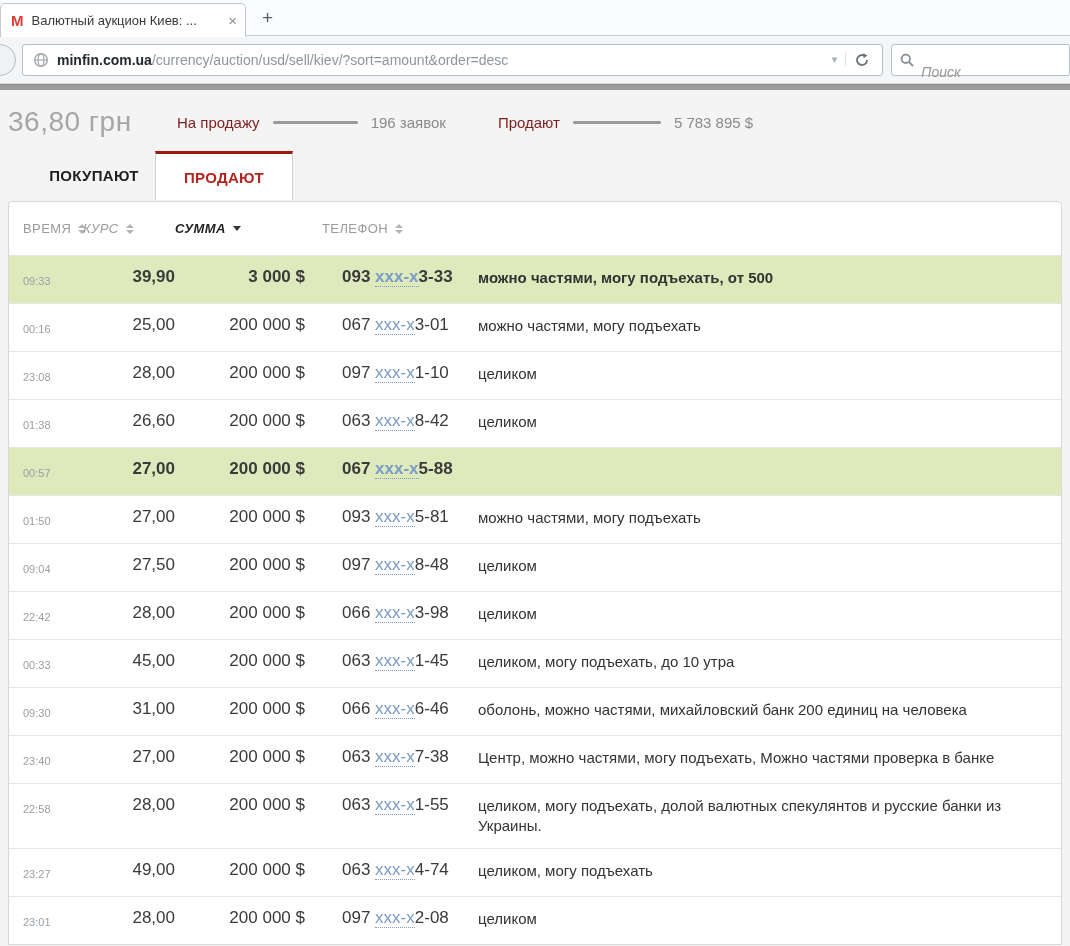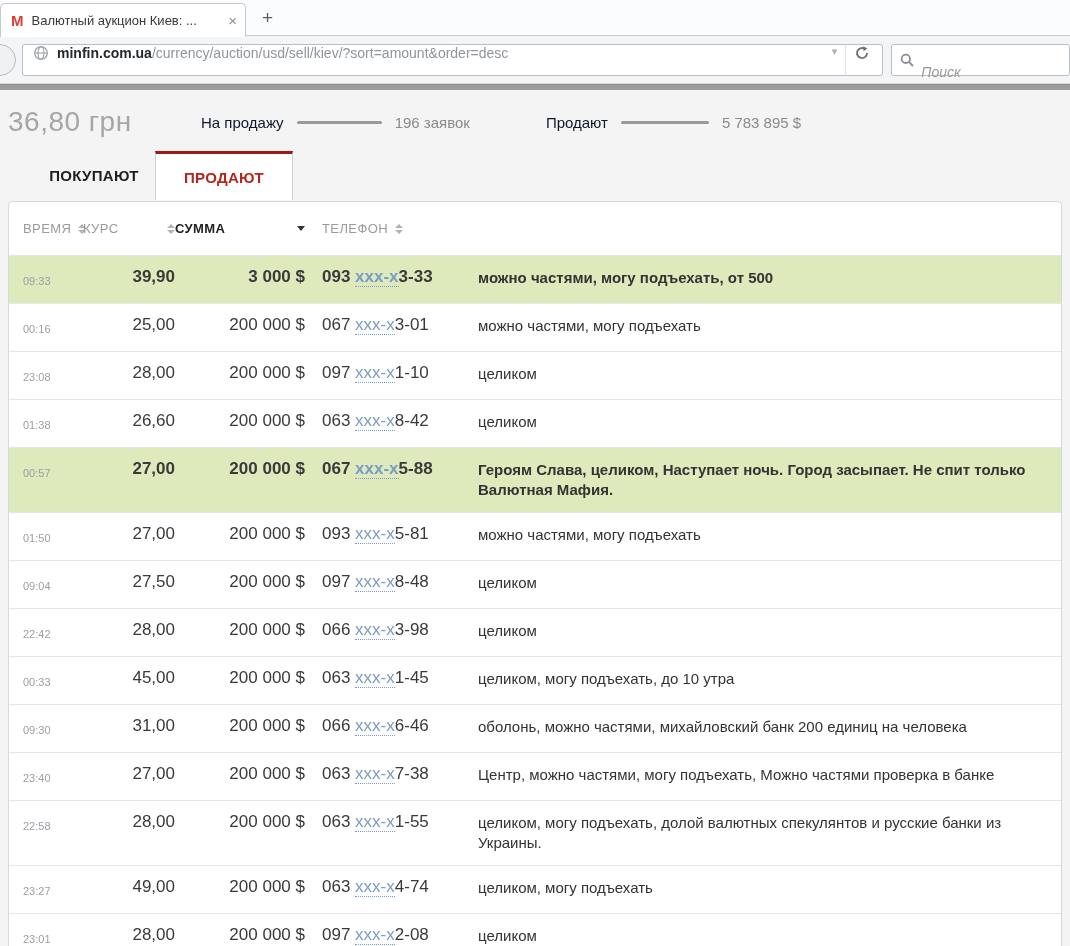--- a/index.html
+++ b/index.html
@@ -14,21 +14,21 @@
   .tab-fav { color:#e03c31; font-weight:bold; font-size:15px; margin-right:8px; }
   .tab-title { font-size:13px; color:#38383d; flex:1; white-space:nowrap; overflow:hidden; text-overflow:ellipsis; }
   .tab-close { color:#8a8f98; font-size:15px; margin-left:6px; cursor:pointer; }
   .newtab { position:absolute; left:262px; top:8px; color:#5a5f66; font-size:19px; line-height:19px; cursor:pointer; }
 
   .navbar { height:48px; background:#f4f5f7; display:flex; align-items:center; position:relative;
             border-bottom:1px solid #d9dce0; }
   .backbtn { position:absolute; left:-16px; top:8px; width:32px; height:32px; border-radius:50%;
              background:#f0f1f3; border:1px solid #b6bcc4; }
   .urlbar { margin-left:22px; width:868px; height:32px; background:#fff; border:1px solid #b9bfc7;
-            border-radius:3px; display:flex; padding:0 4px 0 10px; }
+            border-radius:3px; display:flex; align-items:center; padding:0 4px 0 10px; }
   .url-globe { margin-right:8px; display:flex; }
   .url-text { flex:1; font-size:14px; white-space:nowrap; overflow:hidden; }
   .url-host { color:#24292e; font-weight:bold; }
   .url-path { color:#8f959c; }
   .url-drop { color:#aab0b8; font-size:11px; padding:0 8px; border-right:1px solid #dfe2e6; cursor:pointer; }
   .url-reload { padding:0 8px; display:flex; cursor:pointer; }
   .searchbox { margin-left:8px; width:180px; height:32px; background:#fff; border:1px solid #b9bfc7;
                border-radius:3px; display:flex; align-items:center; padding:0 8px; }
   .searchbox svg { margin-right:7px; flex:none; }
   .search-input { border:none; outline:none; font-size:14px; font-style:italic; color:#555;
@@ -36,58 +36,58 @@
   .search-input::placeholder { color:#999; font-style:italic; }
 
   .darkband { height:6px; background:#9c9c9c; border-top:1px solid #8b8b8b; }
 
   
   .page { padding:0 8px; }
   .stats { display:flex; align-items:center; padding-top:20px; height:44px; }
   .bigrate { font-size:28px; font-weight:300; color:#a6a6a6; letter-spacing:.5px; }
   .bigrate.first { width:167px; }
   .bigrate.second { width:195px; }
-  .stat-label { font-size:15px; color:#0f172a;margin-left:24px; }
+  .stat-label { font-size:15px; color:#7f1d1d; }
   .stat-line { height:3px; background:#9a9a9a; border-radius:2px; display:inline-block; }
   .stat-value { font-size:15px; color:#8a8a8a; }
   .stat-group { display:flex; align-items:center; gap:13px; }
   .g1 { margin-left:2px; }
   .g2 { margin-left:52px; }
 
   .tabs { display:flex; margin-top:17px; height:48px; align-items:stretch; }
   .ptab { font-size:15px; font-weight:bold; letter-spacing:.3px; display:flex; align-items:center;
           justify-content:center; cursor:pointer; }
   .ptab.inactive { color:#1e1e1e; width:147px; padding-left:25px; }
   .ptab.active { color:#b3261e; width:138px; background:#fff; border:1px solid #cfcfcf; border-bottom:none;
                  border-top:3px solid #9e1b10; margin-bottom:-1px; position:relative; z-index:2; }
 
   .tablebox { background:#fff; border:1px solid #d8d8d8; border-radius:4px 4px 0 0; margin-top:2px;
               overflow:hidden; }
   .thead { display:grid; grid-template-columns:60px 92px 130px 160px 1fr; height:53px; align-items:center;
            padding-left:14px; }
   .th { font-size:13px; color:#9b9b9b; display:flex; align-items:center; cursor:pointer; letter-spacing:.4px; }
-  .th.right { justify-content:space-between; }
+  .th.right { justify-content:flex-start;font-style:italic; }
   .th.c4 { padding-left:17px; }
   .th.sorted { color:#222; font-weight:bold; }
   .sort-both { display:inline-flex; flex-direction:column; gap:2px; margin-left:7px; }
   .tri-up { width:0; height:0; border-left:4px solid transparent; border-right:4px solid transparent;
             border-bottom:4px solid #b3b3b3; }
   .tri-down { width:0; height:0; border-left:4px solid transparent; border-right:4px solid transparent;
               border-top:4px solid #b3b3b3; }
   .tri-desc { width:0; height:0; border-left:4px solid transparent; border-right:4px solid transparent;
               border-top:5px solid #333; margin-left:7px; }
 
   .row { display:grid; grid-template-columns:60px 92px 130px 160px 1fr; padding:11px 14px 12px 14px;
          min-height:43px; border-top:1px solid #e6e6e6; align-items:start; }
   .row.hl { background:#dee9bc; }
   .cell { line-height:20px; }
   .time { font-size:11px; color:#9aa0a6; padding-top:4px; }
   .rate { font-size:17px; color:#3a3a3a; text-align:right; }
   .amount { font-size:17px; color:#3a3a3a; text-align:right; }
-  .phone { font-size:17px; color:#3a3a3a; padding-left:17px; white-space:nowrap; }
+  .phone { font-size:17px; color:#3a3a3a; padding-left:17px; white-space:nowrap;margin-left:20px; }
   .phone .mask { color:#7b9bc8; border-bottom:1px dotted #7b9bc8; cursor:pointer; }
   .comment { font-size:15px; color:#333; padding-left:13px; padding-top:1px; }
   .row.hl .rate, .row.hl .amount, .row.hl .phone, .row.hl .comment { font-weight:bold; }
 </style>
 </head>
 <body>
 
 <div class="tabbar">
   <div class="tab">
     <span class="tab-fav">М</span>
@@ -210,21 +210,20 @@
     <span class="cell amount">200 000 $</span>
     <span class="cell phone"><span>063 </span><span class="mask">xxx-x</span><span>8-42</span></span>
     <span class="cell comment">целиком</span>
   </div>
 
   <div class="row hl">
     <span class="cell time">00:57</span>
     <span class="cell rate">27,00</span>
     <span class="cell amount">200 000 $</span>
     <span class="cell phone"><span>067 </span><span class="mask">xxx-x</span><span>5-88</span></span>
-    <span class="cell comment">Героям Слава, целиком, Наступает ночь. Город засыпает. Не спит только Валютная Мафия.</span>
   </div>
 
   <div class="row">
     <span class="cell time">01:50</span>
     <span class="cell rate">27,00</span>
     <span class="cell amount">200 000 $</span>
     <span class="cell phone"><span>093 </span><span class="mask">xxx-x</span><span>5-81</span></span>
     <span class="cell comment">можно частями, могу подъехать</span>
   </div>
 

